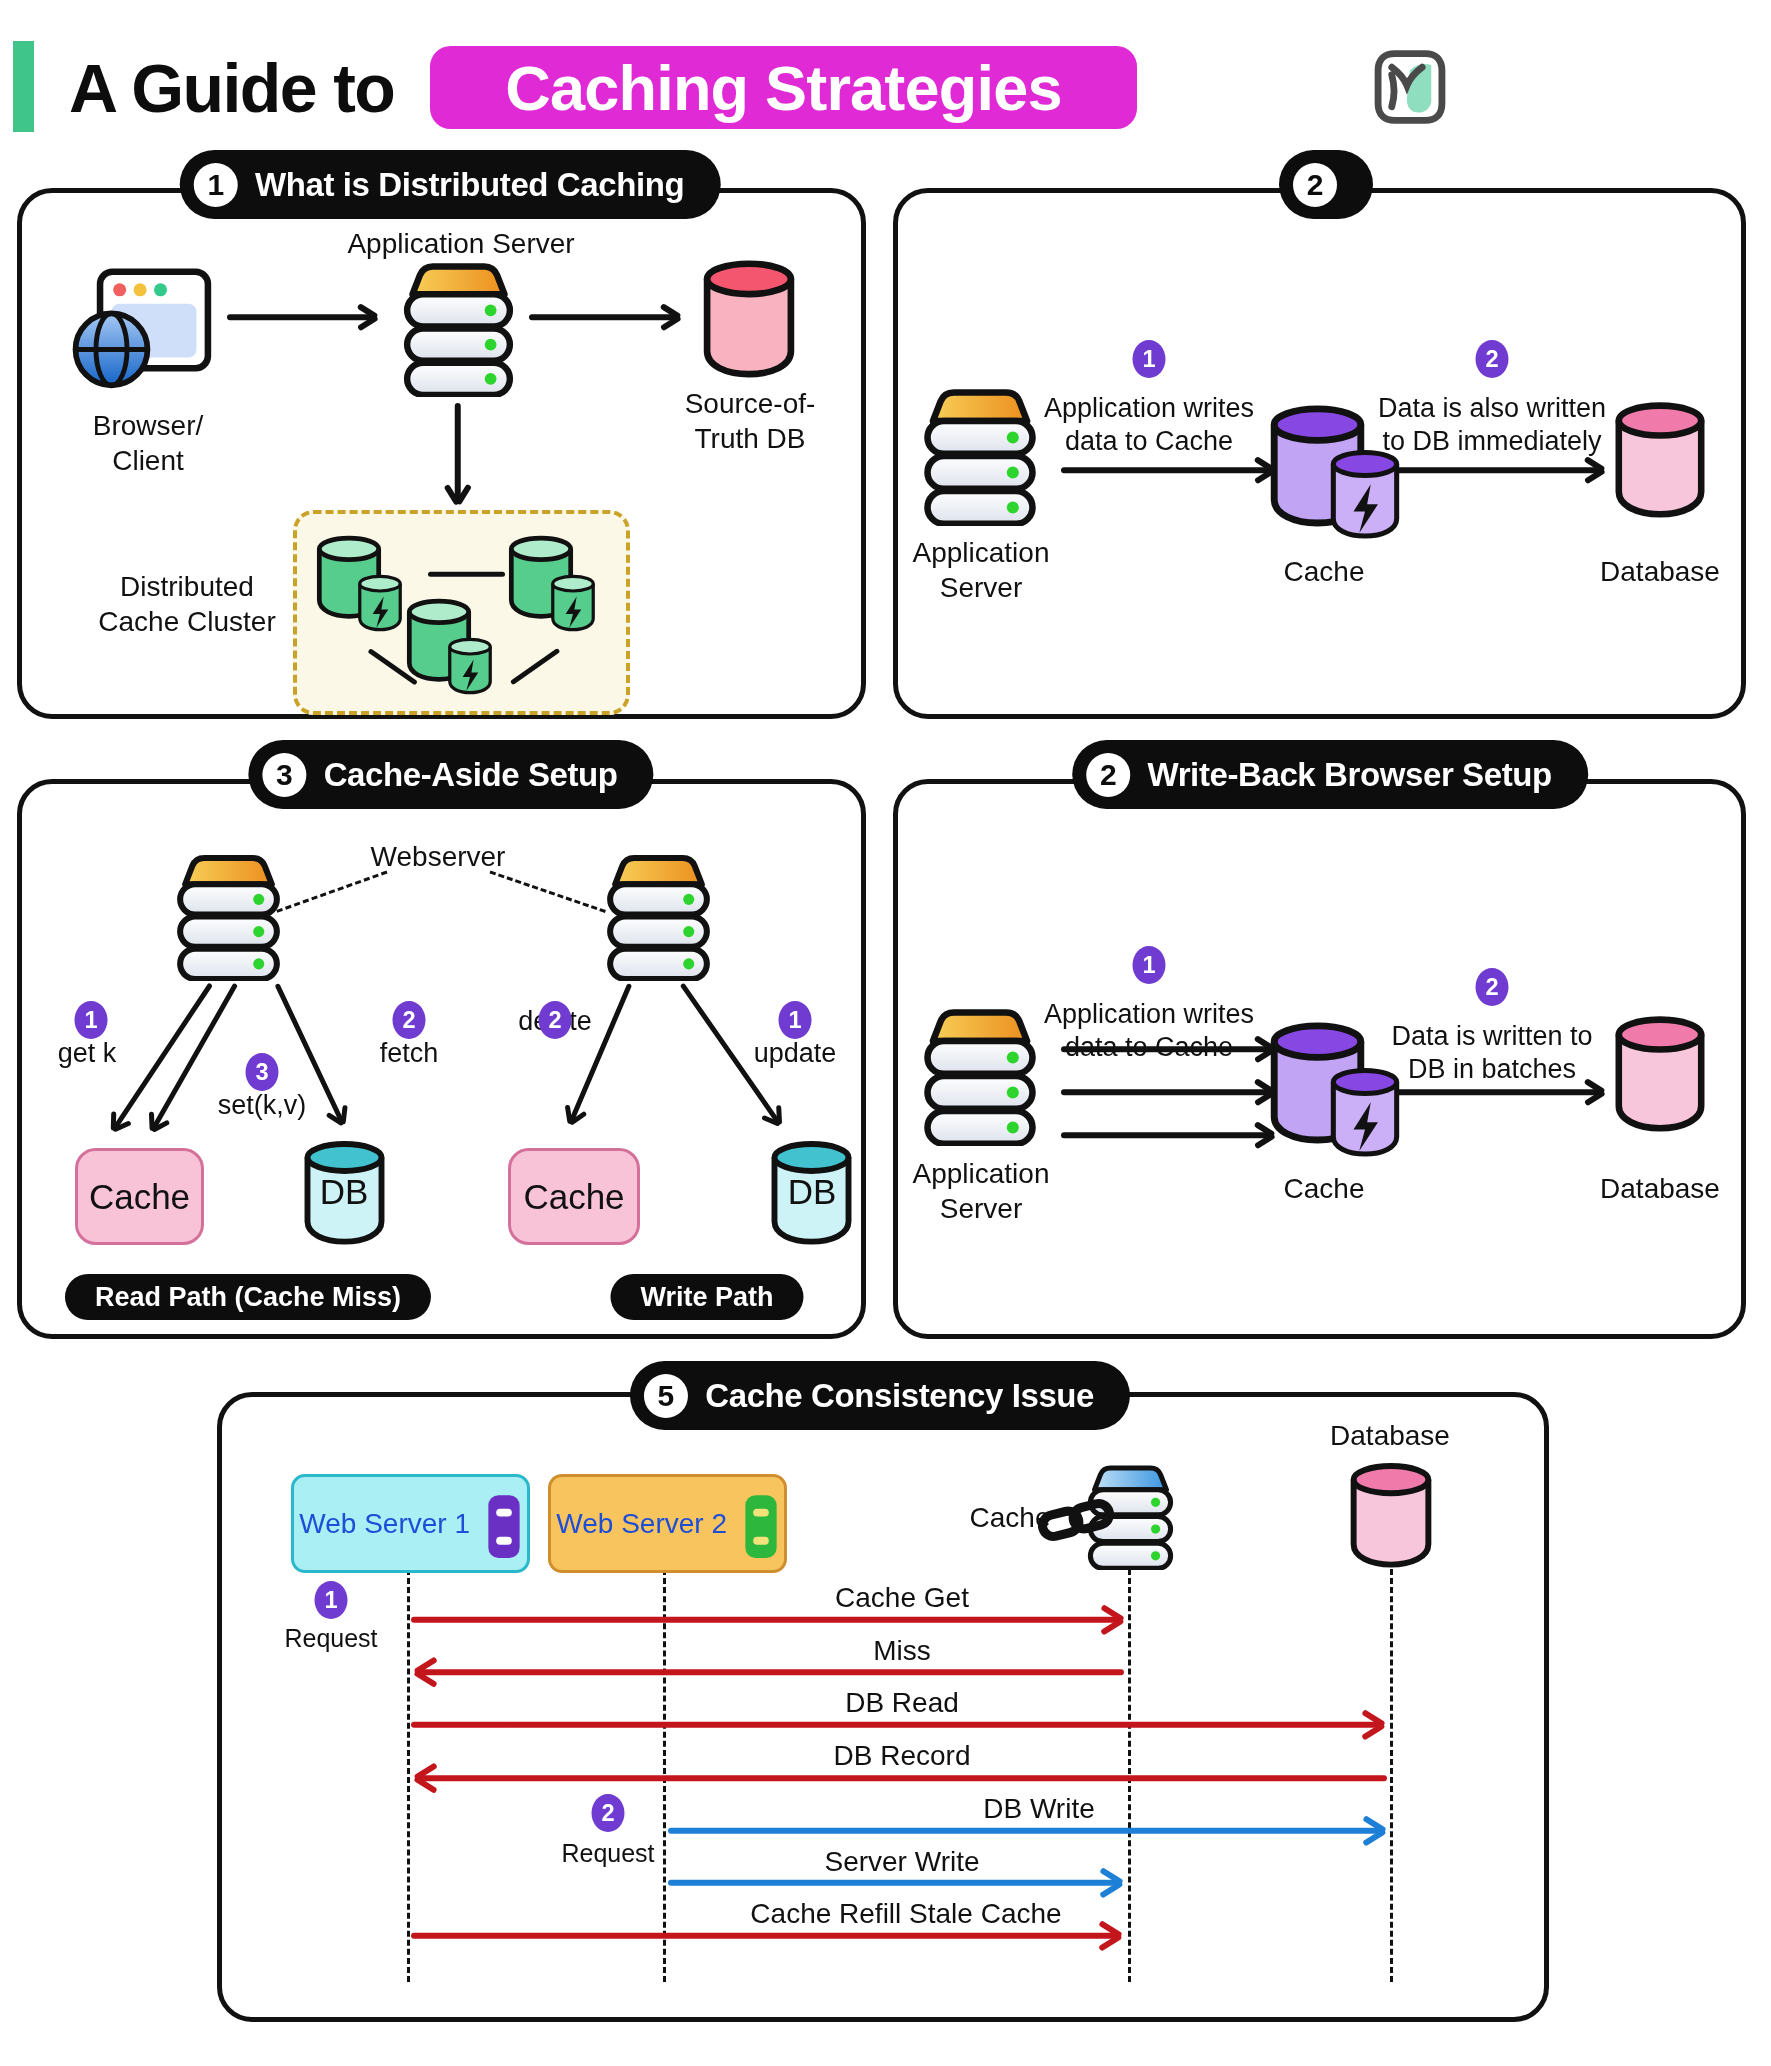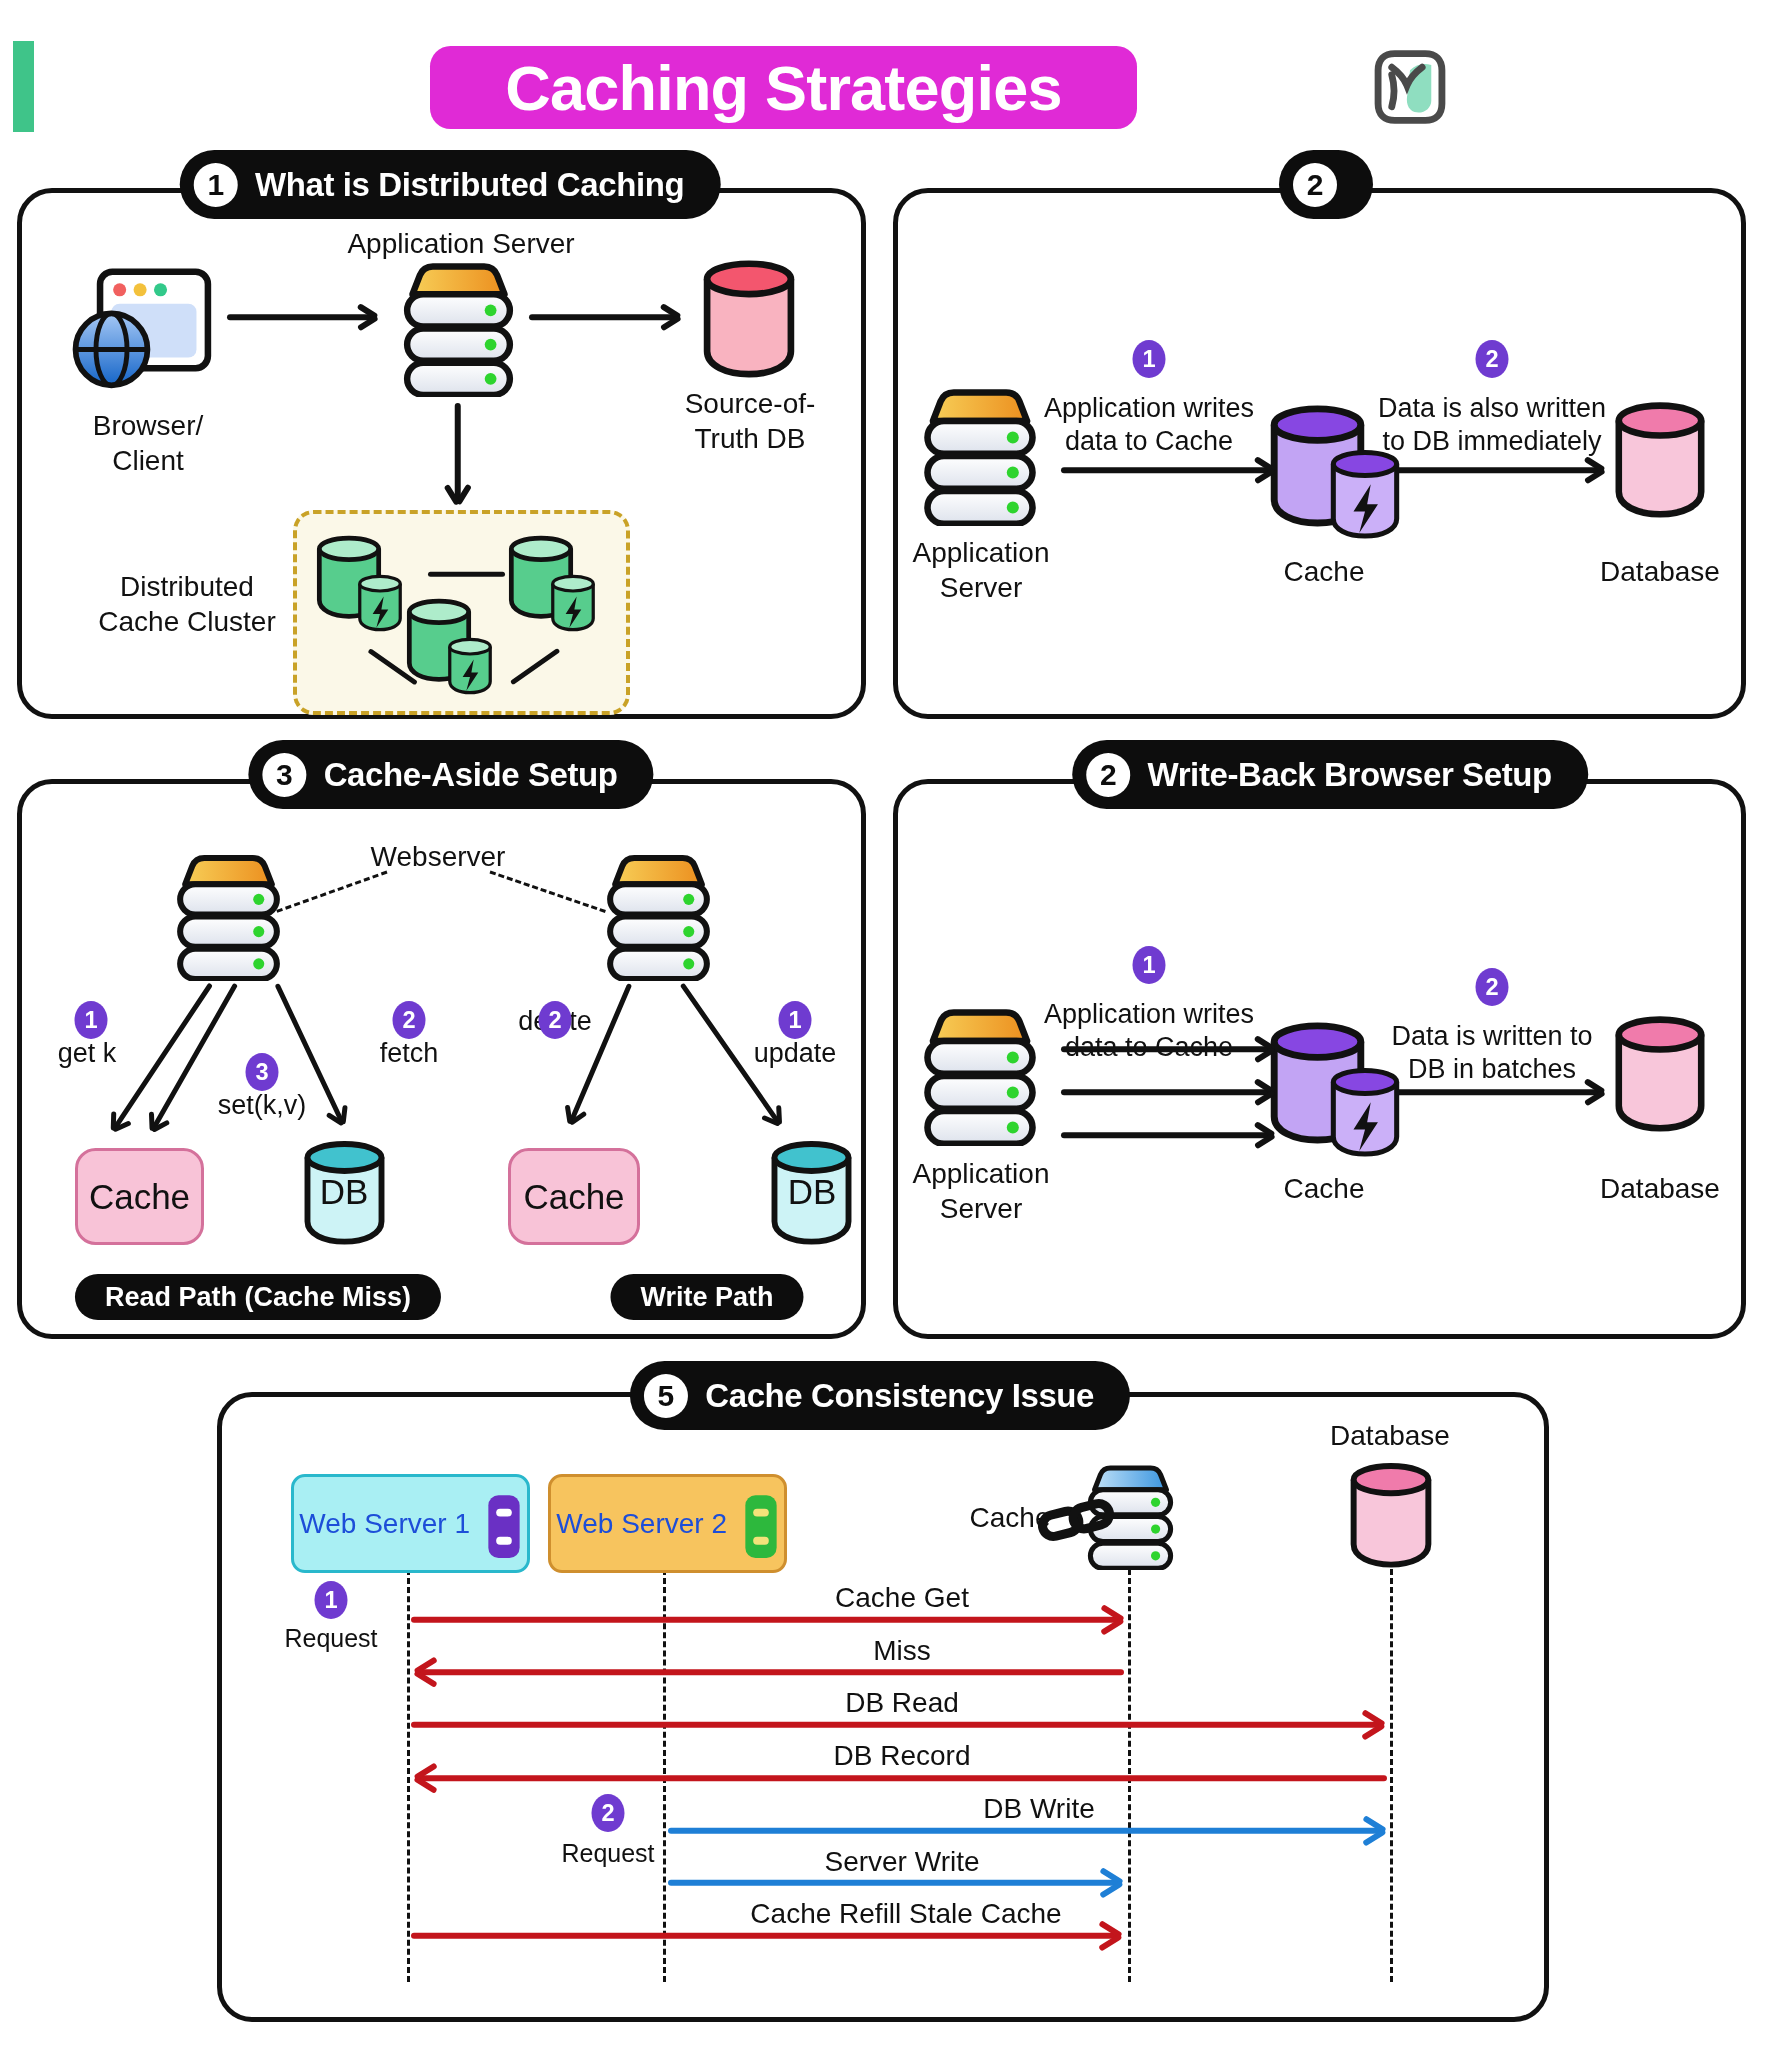--- a/index.html
+++ b/index.html
@@ -34,20 +34,21 @@
   .brand{position:absolute;font-size:50px;font-weight:bold;color:#4a4a4a;letter-spacing:-0.8px;}
   .h-title{position:absolute;font-size:68px;font-weight:600;color:#0d0d0d;letter-spacing:-1.6px;}
   .greenbar{position:absolute;background:#3fc489;}
 </style>
 </head>
 <body>
 
 <div id="canvas">
 
   <div class="greenbar" style="left:13.4px;top:41px;width:21px;height:91px;"></div>
+  <div class="h-title" style="left:69px;top:49px;">A Guide to</div>
   <div class="hl-pill" style="left:430px;top:46px;width:707px;height:83px;">
     <span>Caching Strategies</span>
   </div>
   <span class="icon" style="left:1372px;top:49px;width:76px;height:76px;">
       <svg viewBox="0 0 100 100">
     <path d="M30 6 H70 C84 6 92 14 92 28 V72 C92 86 84 94 70 94 H30 C16 94 8 86 8 72 V28 C8 14 16 6 30 6 Z" fill="#fff" stroke="#4a4a4a" stroke-width="9"></path>
     <path d="M50 28 C58 20 68 18 78 21 V68 C78 78 68 86 56 83 C47 80 44 70 47 58 Z" fill="#8fdec0"></path>
     <path d="M26 24 C34 30 42 38 46 48 C50 38 58 30 66 24" fill="none" stroke="#4a4a4a" stroke-width="9" stroke-linecap="round"></path>
     <path d="M26 76 C30 62 30 48 26 34" fill="none" stroke="#4a4a4a" stroke-width="9" stroke-linecap="round"></path>
       </svg>
@@ -299,21 +300,21 @@
     </span>
   <div class="dbtext" style="left:344px;top:1172px;">DB</div>
   <div class="cachebox" style="left:508px;top:1148px;width:126px;height:91px;">Cache</div>
   <span class="icon" style="left:765px;top:1139px;width:93px;height:106px;">
       <svg viewBox="0 0 100 126">
     <path d="M6 22 V98 C6 113 26 122 50 122 C74 122 94 113 94 98 V22" fill="#cdf3f6" stroke="#111" stroke-width="7" stroke-linejoin="round"></path>
     <ellipse cx="50" cy="22" rx="44" ry="16" fill="#41c2ce" stroke="#111" stroke-width="7"></ellipse>
     </svg>
     </span>
   <div class="dbtext" style="left:812px;top:1172px;">DB</div>
-  <div class="blackpill" style="left:258px;top:1274px;">Read Path (Cache Miss)</div>
+  <div class="blackpill" style="left:248px;top:1274px;">Read Path (Cache Miss)</div>
   <div class="blackpill" style="left:707px;top:1274px;">Write Path</div>
 
   <span class="icon" style="left:913px;top:1006px;width:134px;height:140px;">
       <svg viewBox="0 0 120 128">
         <defs>
     <linearGradient id="t4" x1="0" y1="0" x2="1" y2="0">
             <stop offset="0" stop-color="#f7ce57"></stop>
             <stop offset="1" stop-color="#ec8f1f"></stop>
           </linearGradient>
     <linearGradient id="s4" x1="0" y1="0" x2="0" y2="1">

